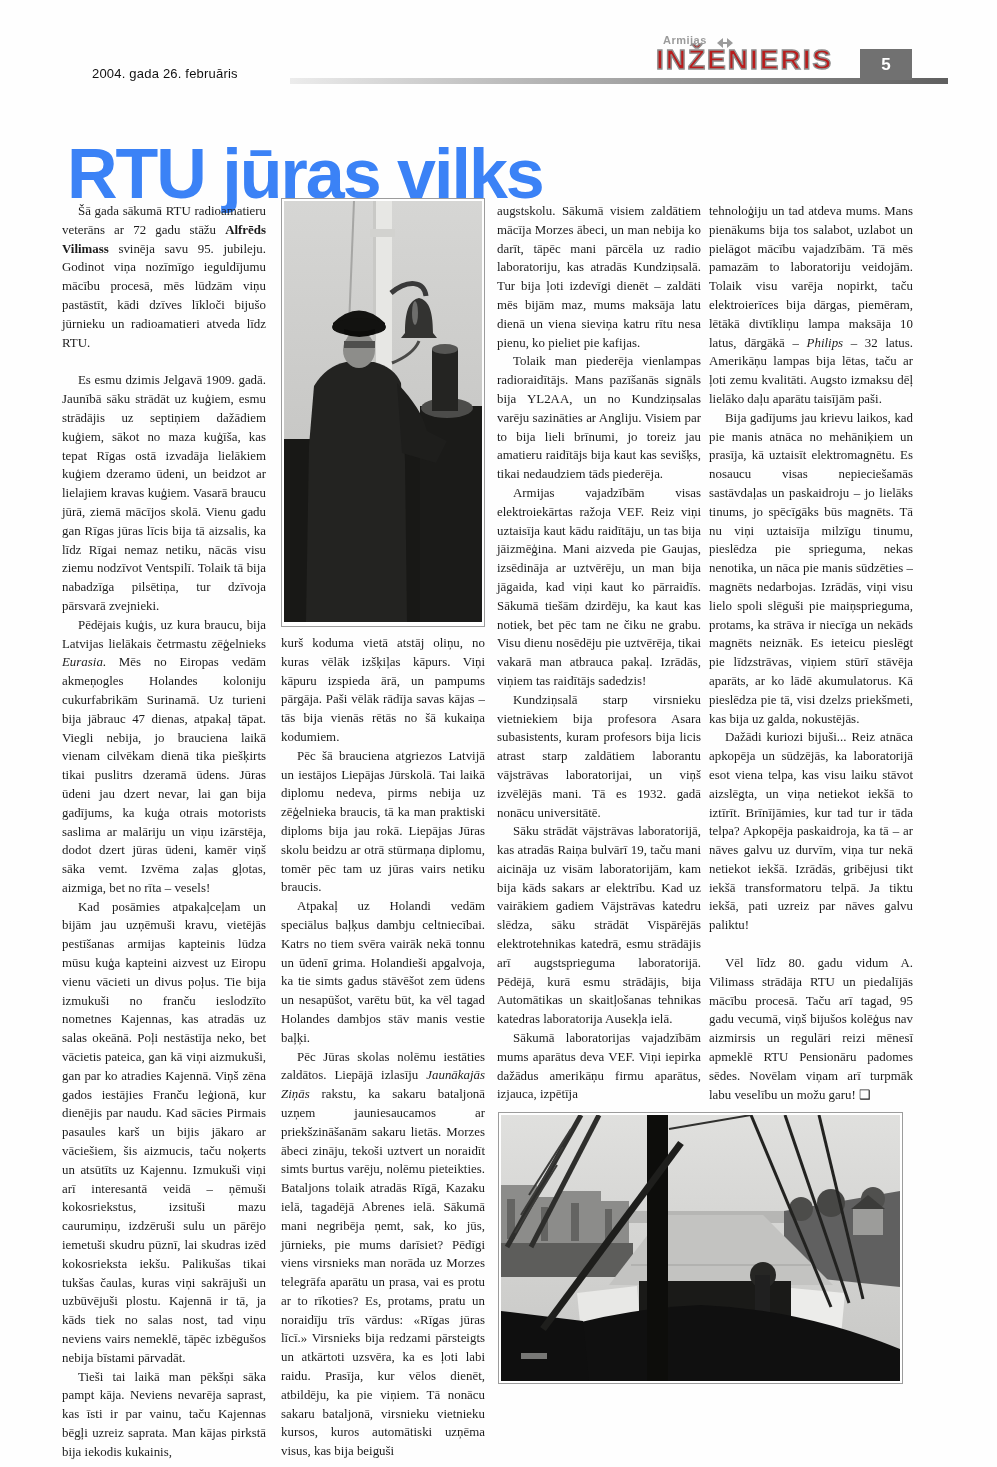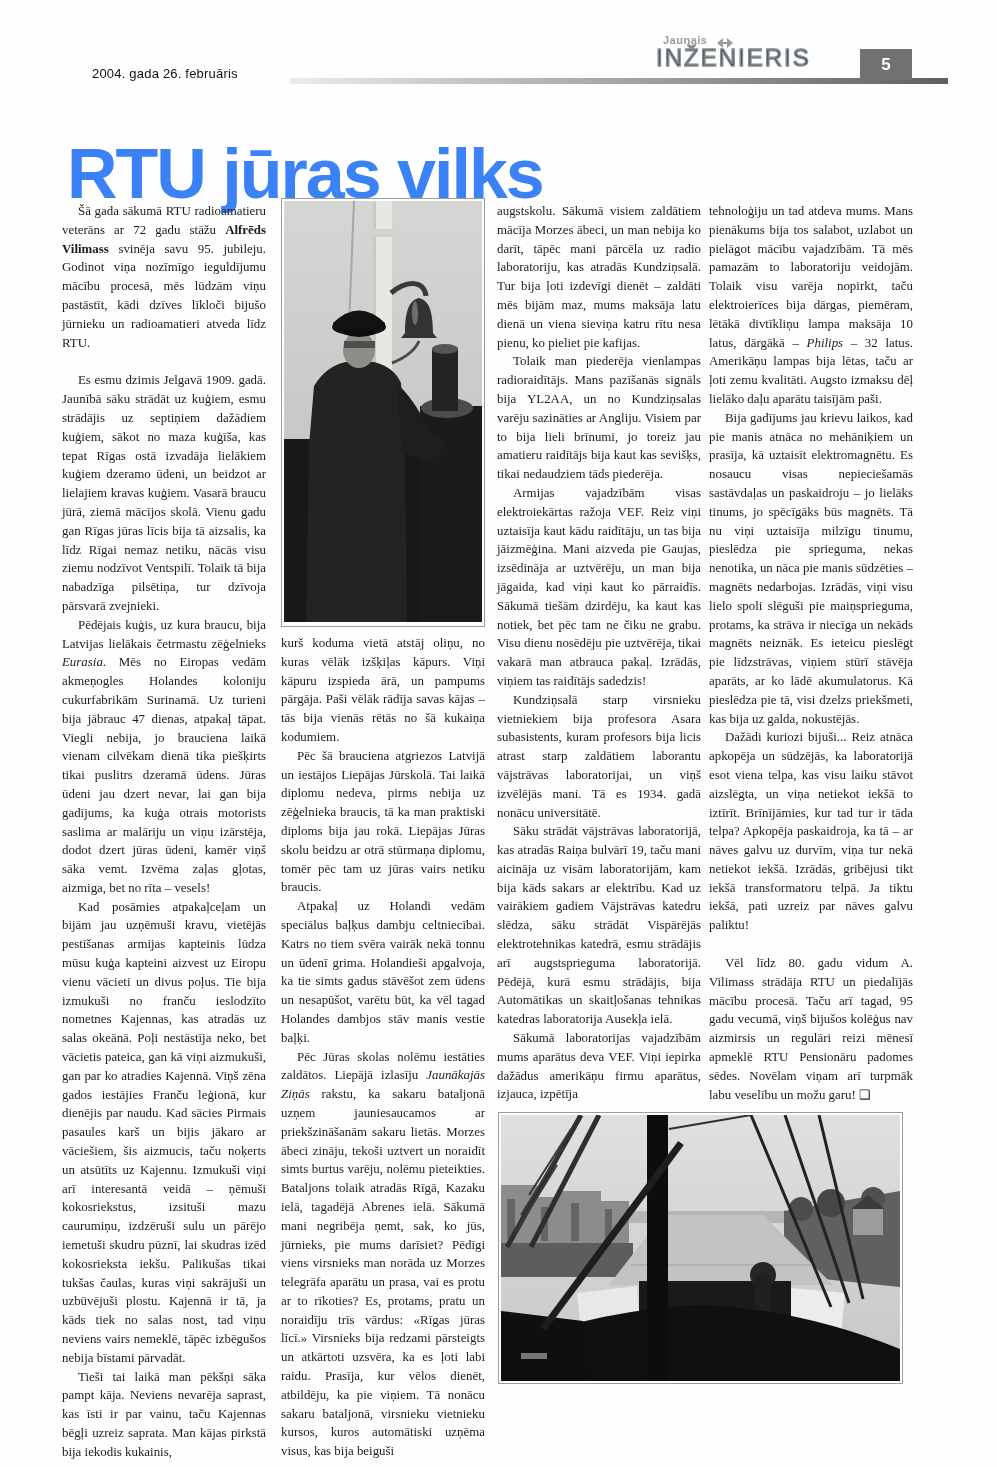--- a/index.html
+++ b/index.html
@@ -9,21 +9,21 @@
   
   .date{position:absolute;left:92px;top:66px;font-family:"Liberation Sans",sans-serif;
         font-size:13px;color:#111;letter-spacing:.2px;}
   .header-rule{position:absolute;left:290px;top:78px;width:658px;height:6px;
         background:linear-gradient(to right,#ececec,#b9b9b9 35%,#8a8a8a 70%,#5f5f5f);}
   .masthead{position:absolute;left:655px;top:30px;width:260px;height:52px;}
   .kicker{position:absolute;left:8px;top:4px;font-family:"Liberation Sans",sans-serif;
         font-size:11px;font-weight:bold;color:#9b9b9b;letter-spacing:.5px;}
   .ornament{position:absolute;left:62px;top:4px;}
   .mast-title{position:absolute;left:1px;top:14px;font-family:"Liberation Sans",sans-serif;
-        font-size:24px;font-weight:400;letter-spacing:2px;color:#0c4a6e;
+        font-size:28px;font-weight:700;letter-spacing:2px;color:#b91c1c;
         -webkit-text-stroke:1.4px #8f8f8f;text-shadow:0 0 1px #9b9b9b;}
   .pagenum-box{position:absolute;left:205px;top:19px;width:52px;height:31px;background:#717171;
         display:flex;align-items:center;justify-content:center;}
   .pagenum{font-family:"Liberation Sans",sans-serif;font-size:17px;font-weight:bold;color:#fff;}
 
   .headline{position:absolute;left:67px;top:92px;font-family:"Liberation Sans",sans-serif;
         font-size:70px;line-height:1;font-weight:700;letter-spacing:-2px;color:#3b82f6;}
 
   
   .col{position:absolute;width:204px;font-size:12.9px;line-height:18.8px;text-align:justify;}
@@ -44,21 +44,21 @@
 </style>
 </head>
 <body>
 
 <div class="page">
 
   <div class="date">2004. gada 26. februāris</div>
   <div class="header-rule"></div>
 
   <div class="masthead">
-    <div class="kicker">Jaunais</div>
+    <div class="kicker">Armijas</div>
     <span class="ornament">
       <svg width="16" height="10" viewBox="0 0 16 10">
           <path d="M0,5 L6,0 L6,10 Z M16,5 L10,0 L10,10 Z" fill="#9b9b9b"></path>
           <path d="M6,5 h4" stroke="#9b9b9b" stroke-width="2"></path>
         </svg>
     </span>
     <div class="mast-title">INŽENIERIS</div>
     <div class="pagenum-box">
       <span class="pagenum">5</span>
     </div>
@@ -109,21 +109,21 @@
     <p class="noindent">kurš koduma vietā atstāj oliņu, no kuras vēlāk izšķiļas kāpurs. Viņi kāpuru izspieda ārā, un pampums pārgāja. Paši vēlāk rādīja savas kājas – tās bija vienās rētās no šā kukaiņa kodumiem.</p>
     <p>Pēc šā brauciena atgriezos Latvijā un iestājos Liepājas Jūrskolā. Tai laikā diplomu nedeva, pirms nebija uz zēģelnieka braucis, tā ka man praktiski diploms bija jau rokā. Liepājas Jūras skolu beidzu ar otrā stūrmaņa diplomu, tomēr pēc tam uz jūras vairs netiku braucis.</p>
     <p>Atpakaļ uz Holandi vedām speciālus baļķus dambju celtniecībai. Katrs no tiem svēra vairāk nekā tonnu un ūdenī grima. Holandieši apgalvoja, ka tie simts gadus stāvēšot zem ūdens un nesapūšot, varētu būt, ka vēl tagad Holandes dambjos stāv manis vestie baļķi.</p>
     <p><span>Pēc Jūras skolas nolēmu iestāties zaldātos. Liepājā izlasīju </span><em>Jaunākajās Ziņās</em><span> rakstu, ka sakaru bataljonā uzņem jauniesaucamos ar priekšzināšanām sakaru lietās. Morzes ābeci zināju, tekoši uztvert un noraidīt simts burtus varēju, nolēmu pieteikties. Bataljons tolaik atradās Rīgā, Kazaku ielā, tagadējā Abrenes ielā. Sākumā mani negribēja ņemt, sak, ko jūs, jūrnieks, pie mums darīsiet? Pēdīgi viens virsnieks man norāda uz Morzes telegrāfa aparātu un prasa, vai es protu ar to rīkoties? Es, protams, pratu un noraidīju trīs vārdus: «Rīgas jūras līcī.» Virsnieks bija redzami pārsteigts un atkārtoti uzsvēra, ka es ļoti labi raidu. Prasīja, kur vēlos dienēt, atbildēju, ka pie viņiem. Tā nonācu sakaru bataljonā, virsnieku vietnieku kursos, kuros automātiski uzņēma visus, kas bija beiguši</span></p>
   </div>
 
   <div class="col" id="col3">
     <p class="noindent">augstskolu. Sākumā visiem zaldātiem mācīja Morzes ābeci, un man nebija ko darīt, tāpēc mani pārcēla uz radio laboratoriju, kas atradās Kundziņsalā. Tur bija ļoti izdevīgi dienēt – zaldāti mēs bijām maz, mums maksāja latu dienā un viena sieviņa katru rītu nesa pienu, ko pieliet pie kafijas.</p>
     <p>Tolaik man piederēja vienlampas radioraidītājs. Mans pazīšanās signāls bija YL2AA, un no Kundziņsalas varēju sazināties ar Angliju. Visiem par to bija lieli brīnumi, jo toreiz jau amatieru raidītājs bija kaut kas sevišķs, tikai nedaudziem tāds piederēja.</p>
     <p>Armijas vajadzībām visas elektroiekārtas ražoja VEF. Reiz viņi uztaisīja kaut kādu raidītāju, un tas bija jāizmēģina. Mani aizveda pie Gaujas, izsēdināja ar uztvērēju, un man bija jāgaida, kad viņi kaut ko pārraidīs. Sākumā tiešām dzirdēju, ka kaut kas notiek, bet pēc tam ne čiku ne grabu. Visu dienu nosēdēju pie uztvērēja, tikai vakarā man atbrauca pakaļ. Izrādās, viņiem tas raidītājs sadedzis!</p>
-    <p>Kundziņsalā starp virsnieku vietniekiem bija profesora Asara subasistents, kuram profesors bija licis atrast starp zaldātiem laborantu vājstrāvas laboratorijai, un viņš izvēlējās mani. Tā es 1934. gadā nonācu universitātē.</p>
+    <p>Kundziņsalā starp virsnieku vietniekiem bija profesora Asara subasistents, kuram profesors bija licis atrast starp zaldātiem laborantu vājstrāvas laboratorijai, un viņš izvēlējās mani. Tā es 1932. gadā nonācu universitātē.</p>
     <p>Sāku strādāt vājstrāvas laboratorijā, kas atradās Raiņa bulvārī 19, taču mani aicināja uz visām laboratorijām, kam bija kāds sakars ar elektrību. Kad uz vairākiem gadiem Vājstrāvas katedru slēdza, sāku strādāt Vispārējās elektrotehnikas katedrā, esmu strādājis arī augstsprieguma laboratorijā. Pēdējā, kurā esmu strādājis, bija Automātikas un skaitļošanas tehnikas katedras laboratorija Ausekļa ielā.</p>
     <p>Sākumā laboratorijas vajadzībām mums aparātus deva VEF. Viņi iepirka dažādus amerikāņu firmu aparātus, izjauca, izpētīja</p>
   </div>
 
   <div class="col" id="col4">
     <p class="noindent"><span>tehnoloģiju un tad atdeva mums. Mans pienākums bija tos salabot, uzlabot un pielāgot mācību vajadzībām. Tā mēs pamazām to laboratoriju veidojām. Tolaik visu varēja nopirkt, taču elektroierīces bija dārgas, piemēram, lētākā divtīkliņu lampa maksāja 10 latus, dārgākā – </span><em>Philips</em><span> – 32 latus. Amerikāņu lampas bija lētas, taču ar ļoti zemu kvalitāti. Augsto izmaksu dēļ lielāko daļu aparātu taisījām paši.</span></p>
     <p>Bija gadījums jau krievu laikos, kad pie manis atnāca no mehāniķiem un prasīja, kā uztaisīt elektromagnētu. Es nosaucu visas nepieciešamās sastāvdaļas un paskaidroju – jo lielāks tinums, jo spēcīgāks būs magnēts. Tā nu viņi uztaisīja milzīgu tinumu, pieslēdza pie sprieguma, nekas nenotika, un nāca pie manis sūdzēties – magnēts nedarbojas. Izrādās, viņi visu lielo spoli slēguši pie maiņsprieguma, protams, ka strāva ir niecīga un nekāds magnēts neiznāk. Es ieteicu pieslēgt pie līdzstrāvas, viņiem stūrī stāvēja aparāts, ar ko lādē akumulatorus. Kā pieslēdza pie tā, visi dzelzs priekšmeti, kas bija uz galda, nokustējās.</p>
     <p>Dažādi kuriozi bijuši... Reiz atnāca apkopēja un sūdzējās, ka laboratorijā esot viena telpa, kas visu laiku stāvot aizslēgta, un viņa netiekot iekšā to iztīrīt. Brīnījāmies, kur tad tur ir tāda telpa? Apkopēja paskaidroja, ka tā – ar nāves galvu uz durvīm, viņa tur nekā netiekot iekšā. Izrādās, gribējusi tikt iekšā transformatoru telpā. Ja tiktu iekšā, pati uzreiz par nāves galvu paliktu!</p>
     <p class="gap-top">Vēl līdz 80. gadu vidum A. Vilimass strādāja RTU un piedalījās mācību procesā. Taču arī tagad, 95 gadu vecumā, viņš bijušos kolēģus nav aizmirsis un regulāri reizi mēnesī apmeklē RTU Pensionāru padomes sēdes. Novēlam viņam arī turpmāk labu veselību un možu garu! ❑</p>
   </div>

